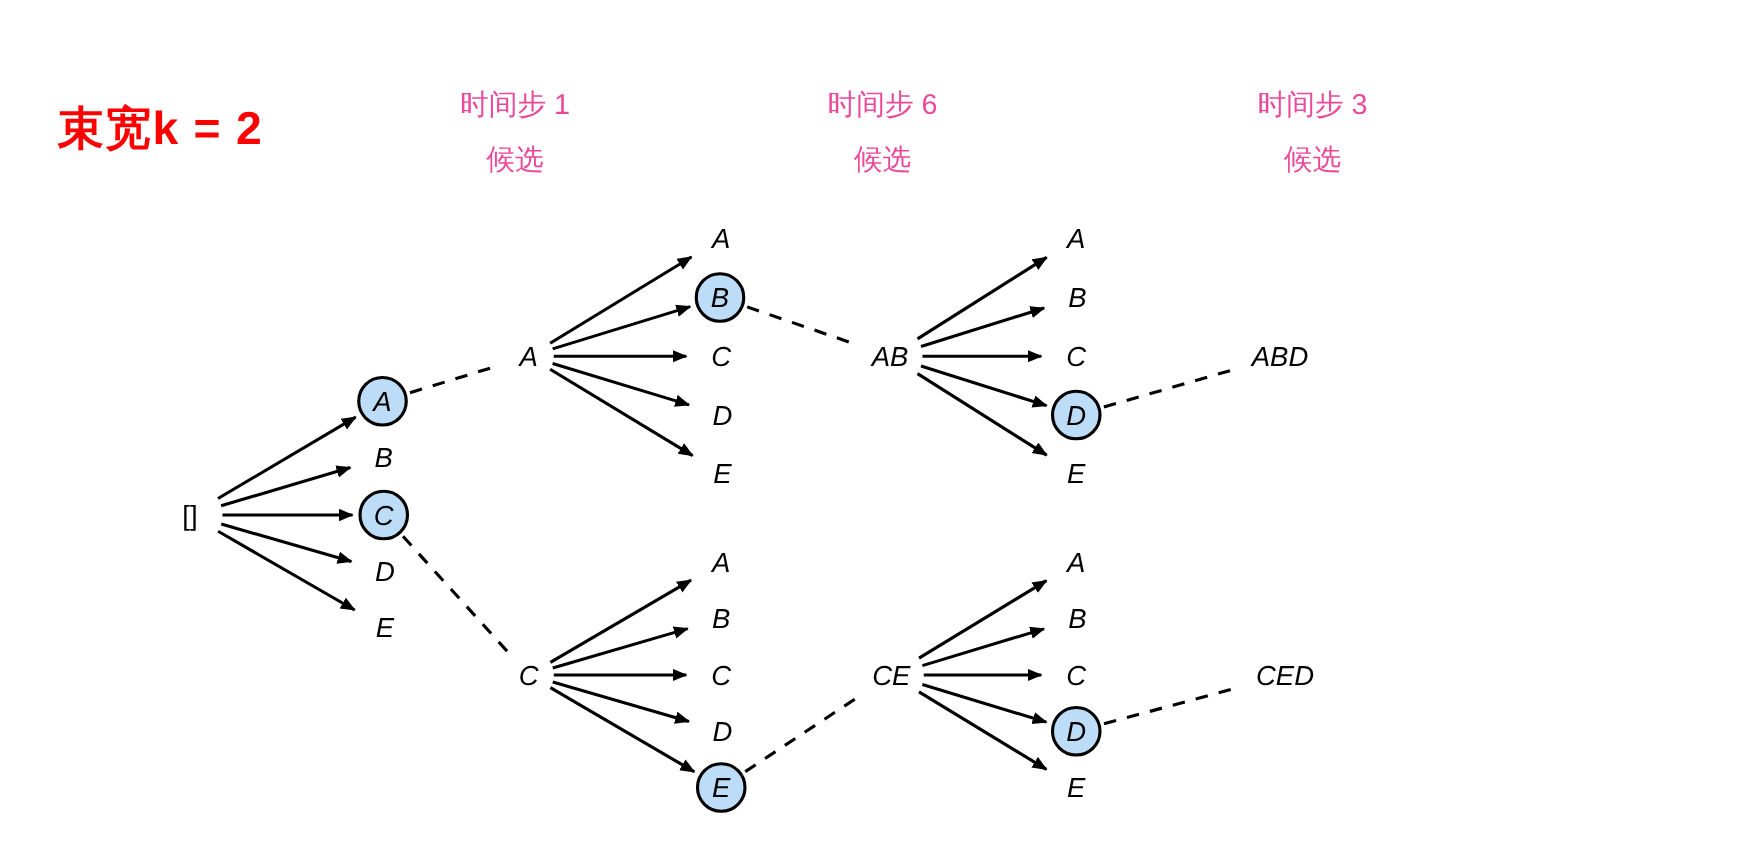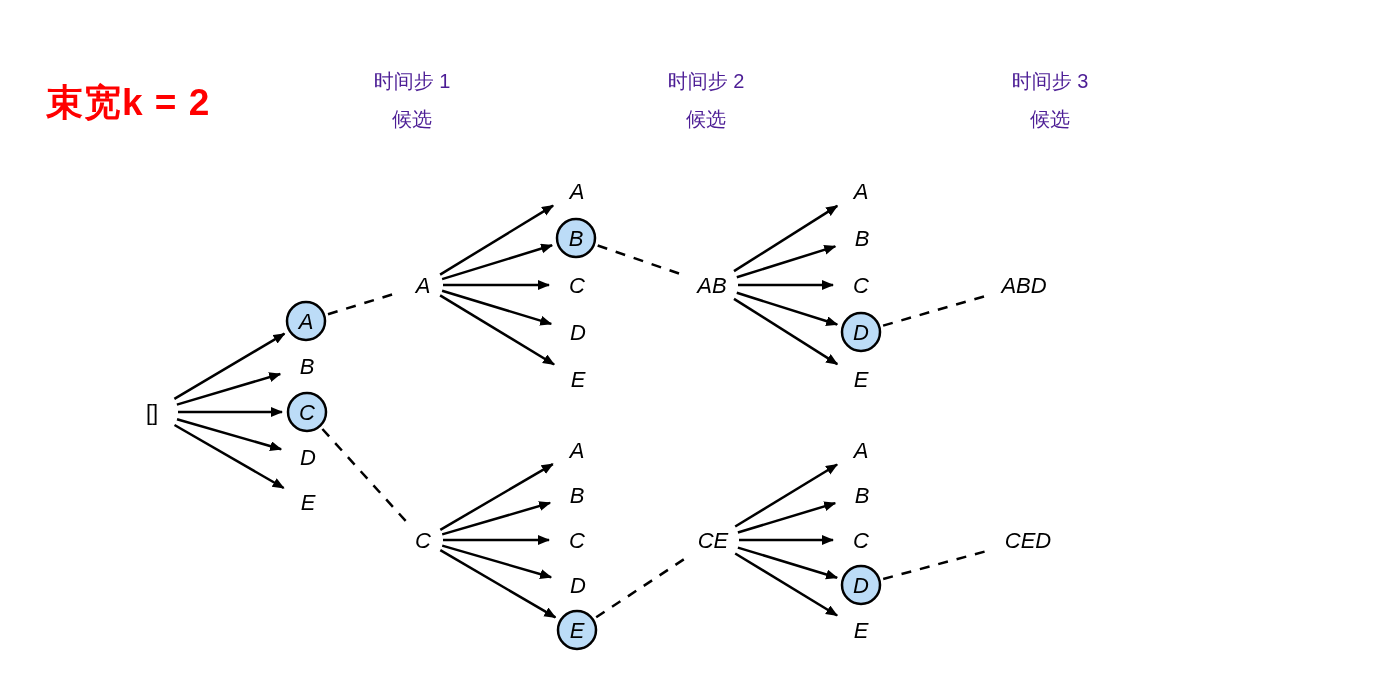--- a/index.html
+++ b/index.html
@@ -22,22 +22,22 @@
     font-size: 37px;
     font-weight: 700;
     letter-spacing: 1px;
     white-space: nowrap;
   }
   .col-header {
     position: absolute;
     top: 62px;
     transform: translateX(-50%);
     text-align: center;
-    font-size: 20px;
-    color: #4c1d95;
+    font-size: 23px;
+    color: #ec4899;
     line-height: 1.9;
     white-space: nowrap;
   }
   .col-header span { display: block; }
   #diagram {
     position: absolute;
     left: 0;
     top: 0;
   }
   #diagram text {
@@ -50,21 +50,21 @@
 <div class="stage">
 
   <div class="beam-title" style="color: rgb(255, 0, 0);">束宽k = 2</div>
 
   <div class="col-header" style="left:412px">
     <span>时间步 1</span>
     <span>候选</span>
   </div>
 
   <div class="col-header" style="left:706px">
-    <span>时间步 2</span>
+    <span>时间步 6</span>
     <span>候选</span>
   </div>
 
   <div class="col-header" style="left:1050px">
     <span>时间步 3</span>
     <span>候选</span>
   </div>
 
   <svg id="diagram" width="1393" height="675" viewBox="0 0 1393 675">
     <defs>

